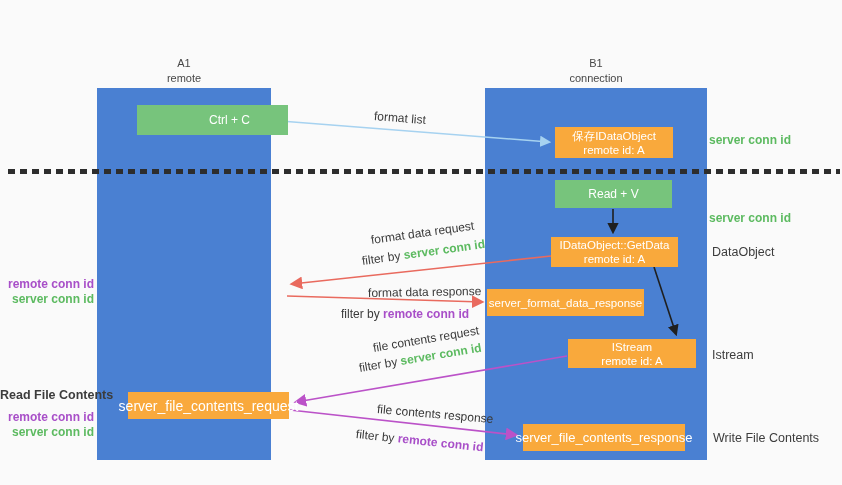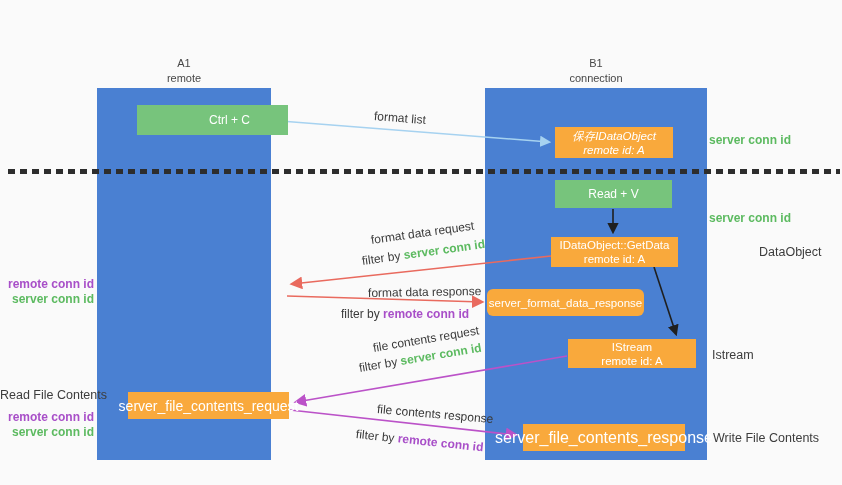--- a/index.html
+++ b/index.html
@@ -93,49 +93,49 @@
     <line x1="287" y1="296" x2="482" y2="302" stroke="#e96a5e" stroke-width="1.6" marker-end="url(#m-red)"></line>
     <line x1="654" y1="267" x2="676" y2="334" stroke="#1f1f1f" stroke-width="1.6" marker-end="url(#m-black)"></line>
     <line x1="567" y1="356" x2="296" y2="402" stroke="#bb52c8" stroke-width="1.6" marker-end="url(#m-magenta)"></line>
     <line x1="290" y1="410" x2="516" y2="435" stroke="#bb52c8" stroke-width="1.6" marker-end="url(#m-magenta)"></line>
   </svg>
 
   <div class="abs box green-box" style="left:137px;top:105px;width:117px;height:30px;padding-left:34px;">
     <div>Ctrl + C</div>
   </div>
 
-  <div class="abs box orange-box two-line" style="left:555px;top:127px;width:118px;height:31px;font-style:italic;">
+  <div class="abs box orange-box two-line" style="left:555px;top:127px;width:118px;height:31px;">
     <div>保存IDataObject</div>
     <div>remote id: A</div>
   </div>
 
   <div class="abs box green-box" style="left:555px;top:180px;width:117px;height:28px;">
     <div>Read + V</div>
   </div>
 
   <div class="abs box orange-box two-line" style="left:551px;top:237px;width:127px;height:30px;">
     <div>IDataObject::GetData</div>
     <div>remote id: A</div>
   </div>
 
 
-  <div class="abs box orange-box" style="left:487px;top:289px;width:157px;height:27px;font-size:11.5px;border-radius:6px;">
+  <div class="abs box orange-box" style="left:487px;top:289px;width:157px;height:27px;font-size:11.5px;">
     <div>server_format_data_response</div>
   </div>
 
   <div class="abs box orange-box two-line" style="left:568px;top:339px;width:128px;height:29px;">
     <div>IStream</div>
     <div>remote id: A</div>
   </div>
 
   <div class="abs box orange-box" style="left:128px;top:392px;width:161px;height:27px;font-size:14px;">
     <div>server_file_contents_request</div>
   </div>
 
-  <div class="abs box orange-box" style="left:523px;top:424px;width:162px;height:27px;font-size:16px;">
+  <div class="abs box orange-box" style="left:523px;top:424px;width:162px;height:27px;font-size:13px;">
     <div>server_file_contents_response</div>
   </div>
 
   <div class="abs edge-label" style="left:374px;top:109px;transform:rotate(4.5deg);">format list</div>
 
   <div class="abs edge-label" style="left:371px;top:233px;transform:rotate(-8deg);">format data request</div>
   <div class="abs edge-label" style="left:362px;top:254px;transform:rotate(-8deg);">
     <span>filter by</span> <span class="green-t">server conn id</span>
   </div>
 
@@ -149,27 +149,27 @@
     <span>filter by</span> <span class="green-t">server conn id</span>
   </div>
 
   <div class="abs edge-label" style="left:377px;top:402px;transform:rotate(5deg);">file contents response</div>
   <div class="abs edge-label" style="left:356px;top:427px;transform:rotate(6deg);">
     <span>filter by</span> <span class="purple-t">remote conn id</span>
   </div>
 
   <div class="abs anno-small green-t" style="left:709px;top:133px;">server conn id</div>
   <div class="abs anno-small green-t" style="left:709px;top:211px;">server conn id</div>
-  <div class="abs anno" style="left:712px;top:245px;margin-left:47px;">DataObject</div>
+  <div class="abs anno" style="left:712px;top:245px;">DataObject</div>
   <div class="abs anno" style="left:712px;top:348px;">Istream</div>
   <div class="abs anno" style="left:713px;top:431px;">Write File Contents</div>
 
   <div class="abs anno-small left-col-anno" style="top:277px;">
     <div class="purple-t">remote conn id</div>
     <div class="green-t">server conn id</div>
   </div>
-  <div class="abs anno left-col-anno" style="top:388px;">Read File Contents</div>
+  <div class="abs anno left-col-anno" style="top:388px;font-weight:bold;">Read File Contents</div>
   <div class="abs anno-small left-col-anno" style="top:410px;">
     <div class="purple-t">remote conn id</div>
     <div class="green-t">server conn id</div>
   </div>
 
 </div>
 
 </body></html>

